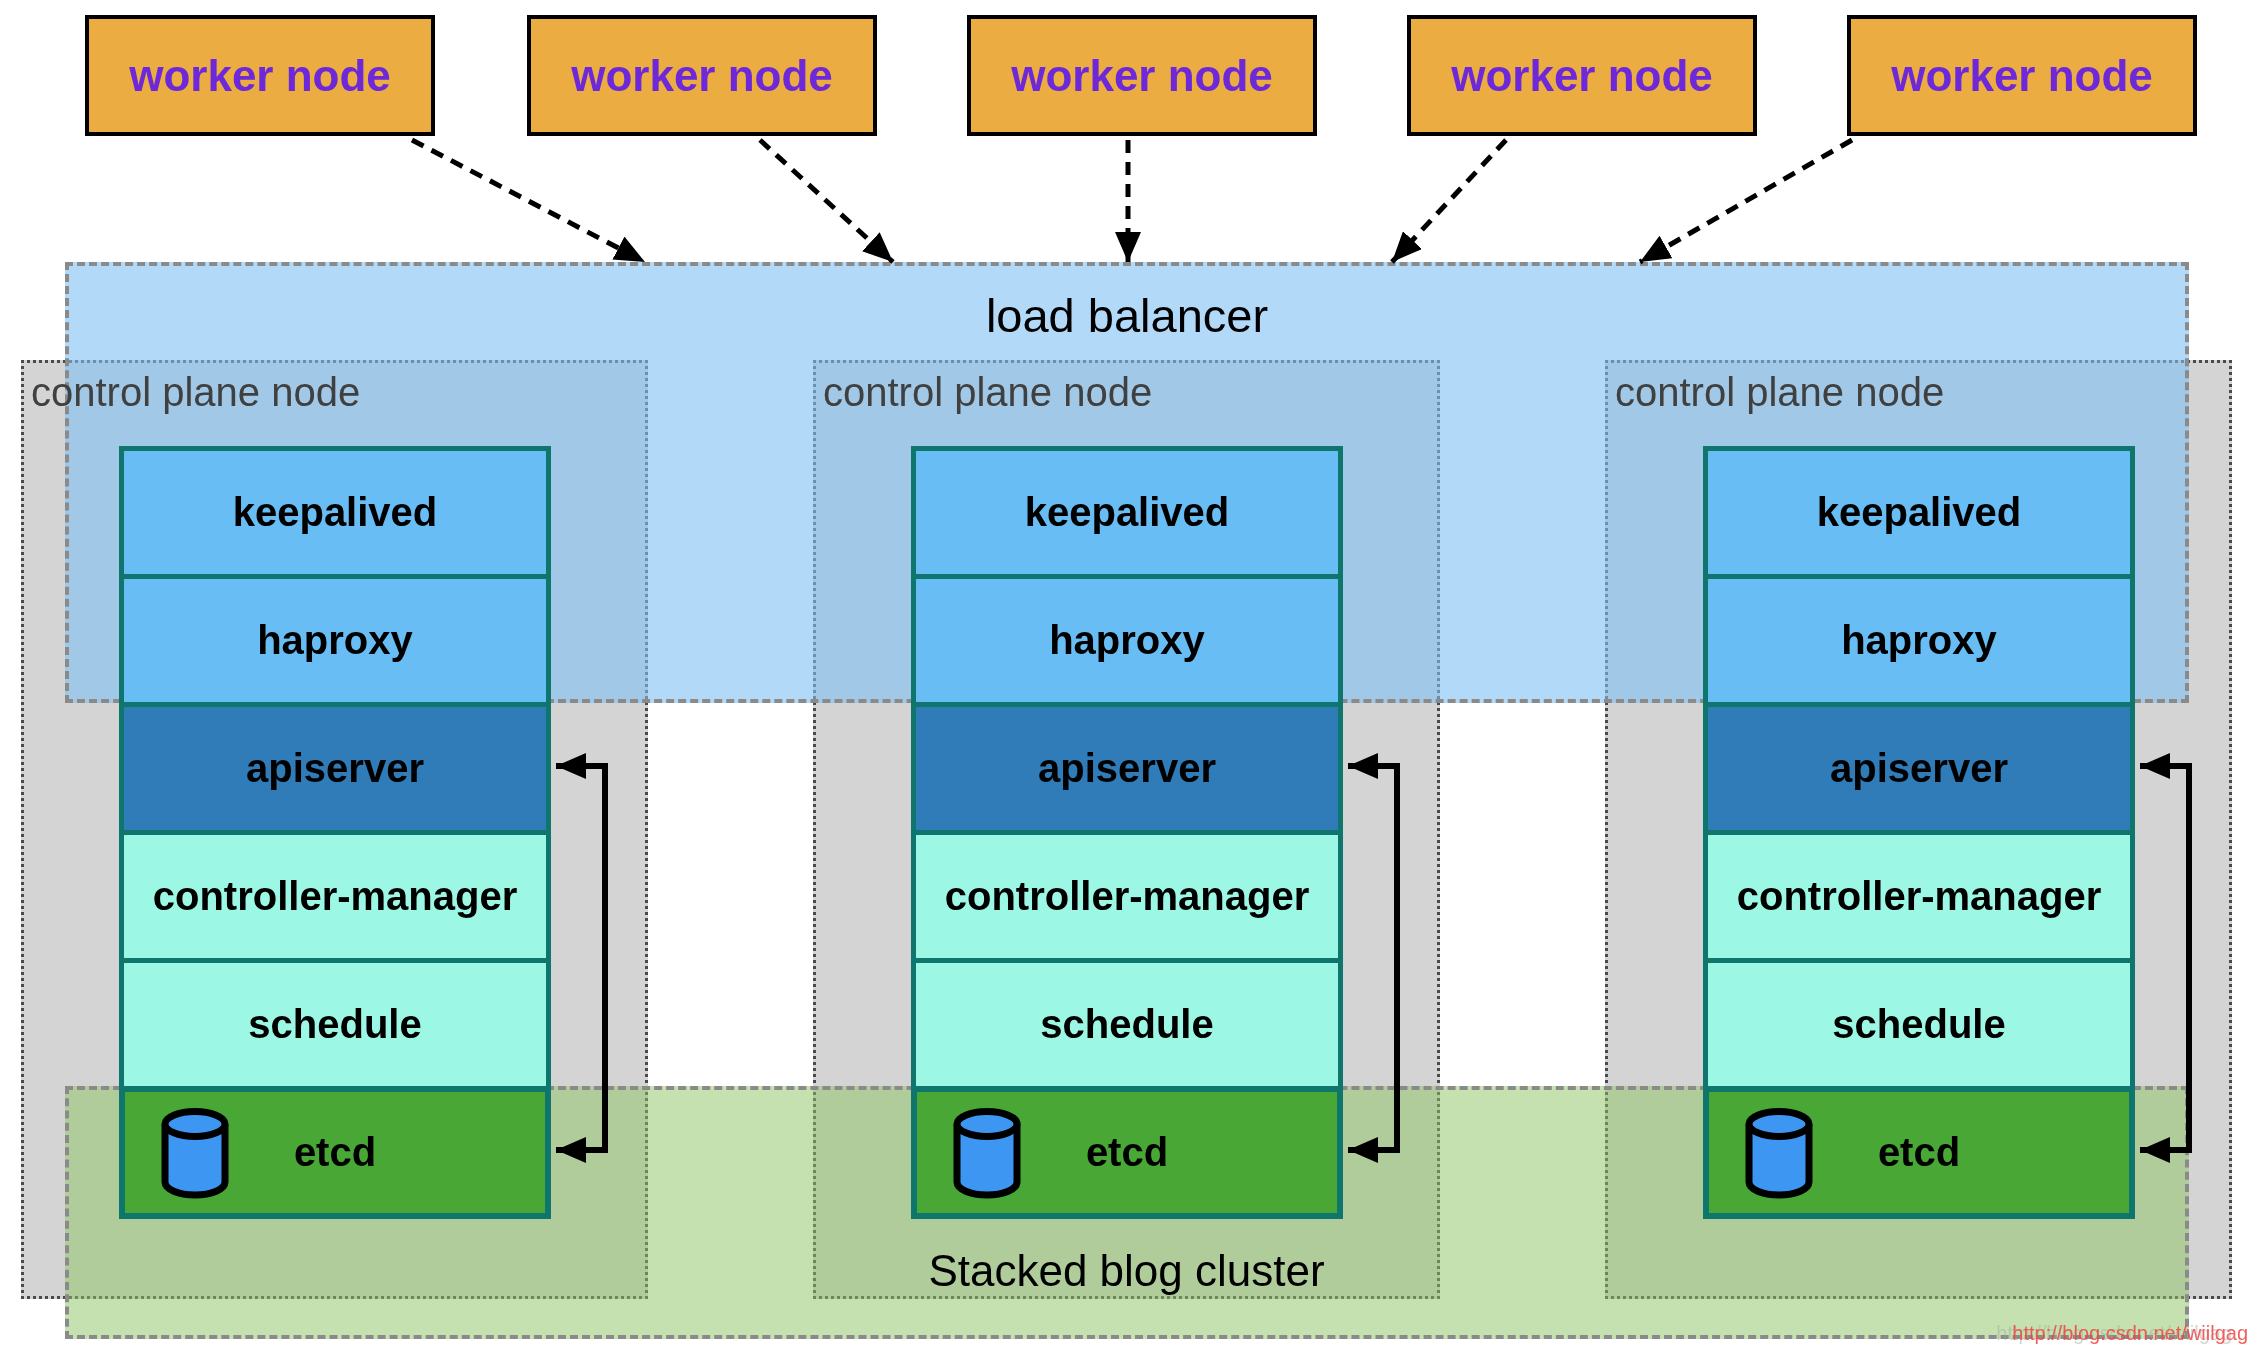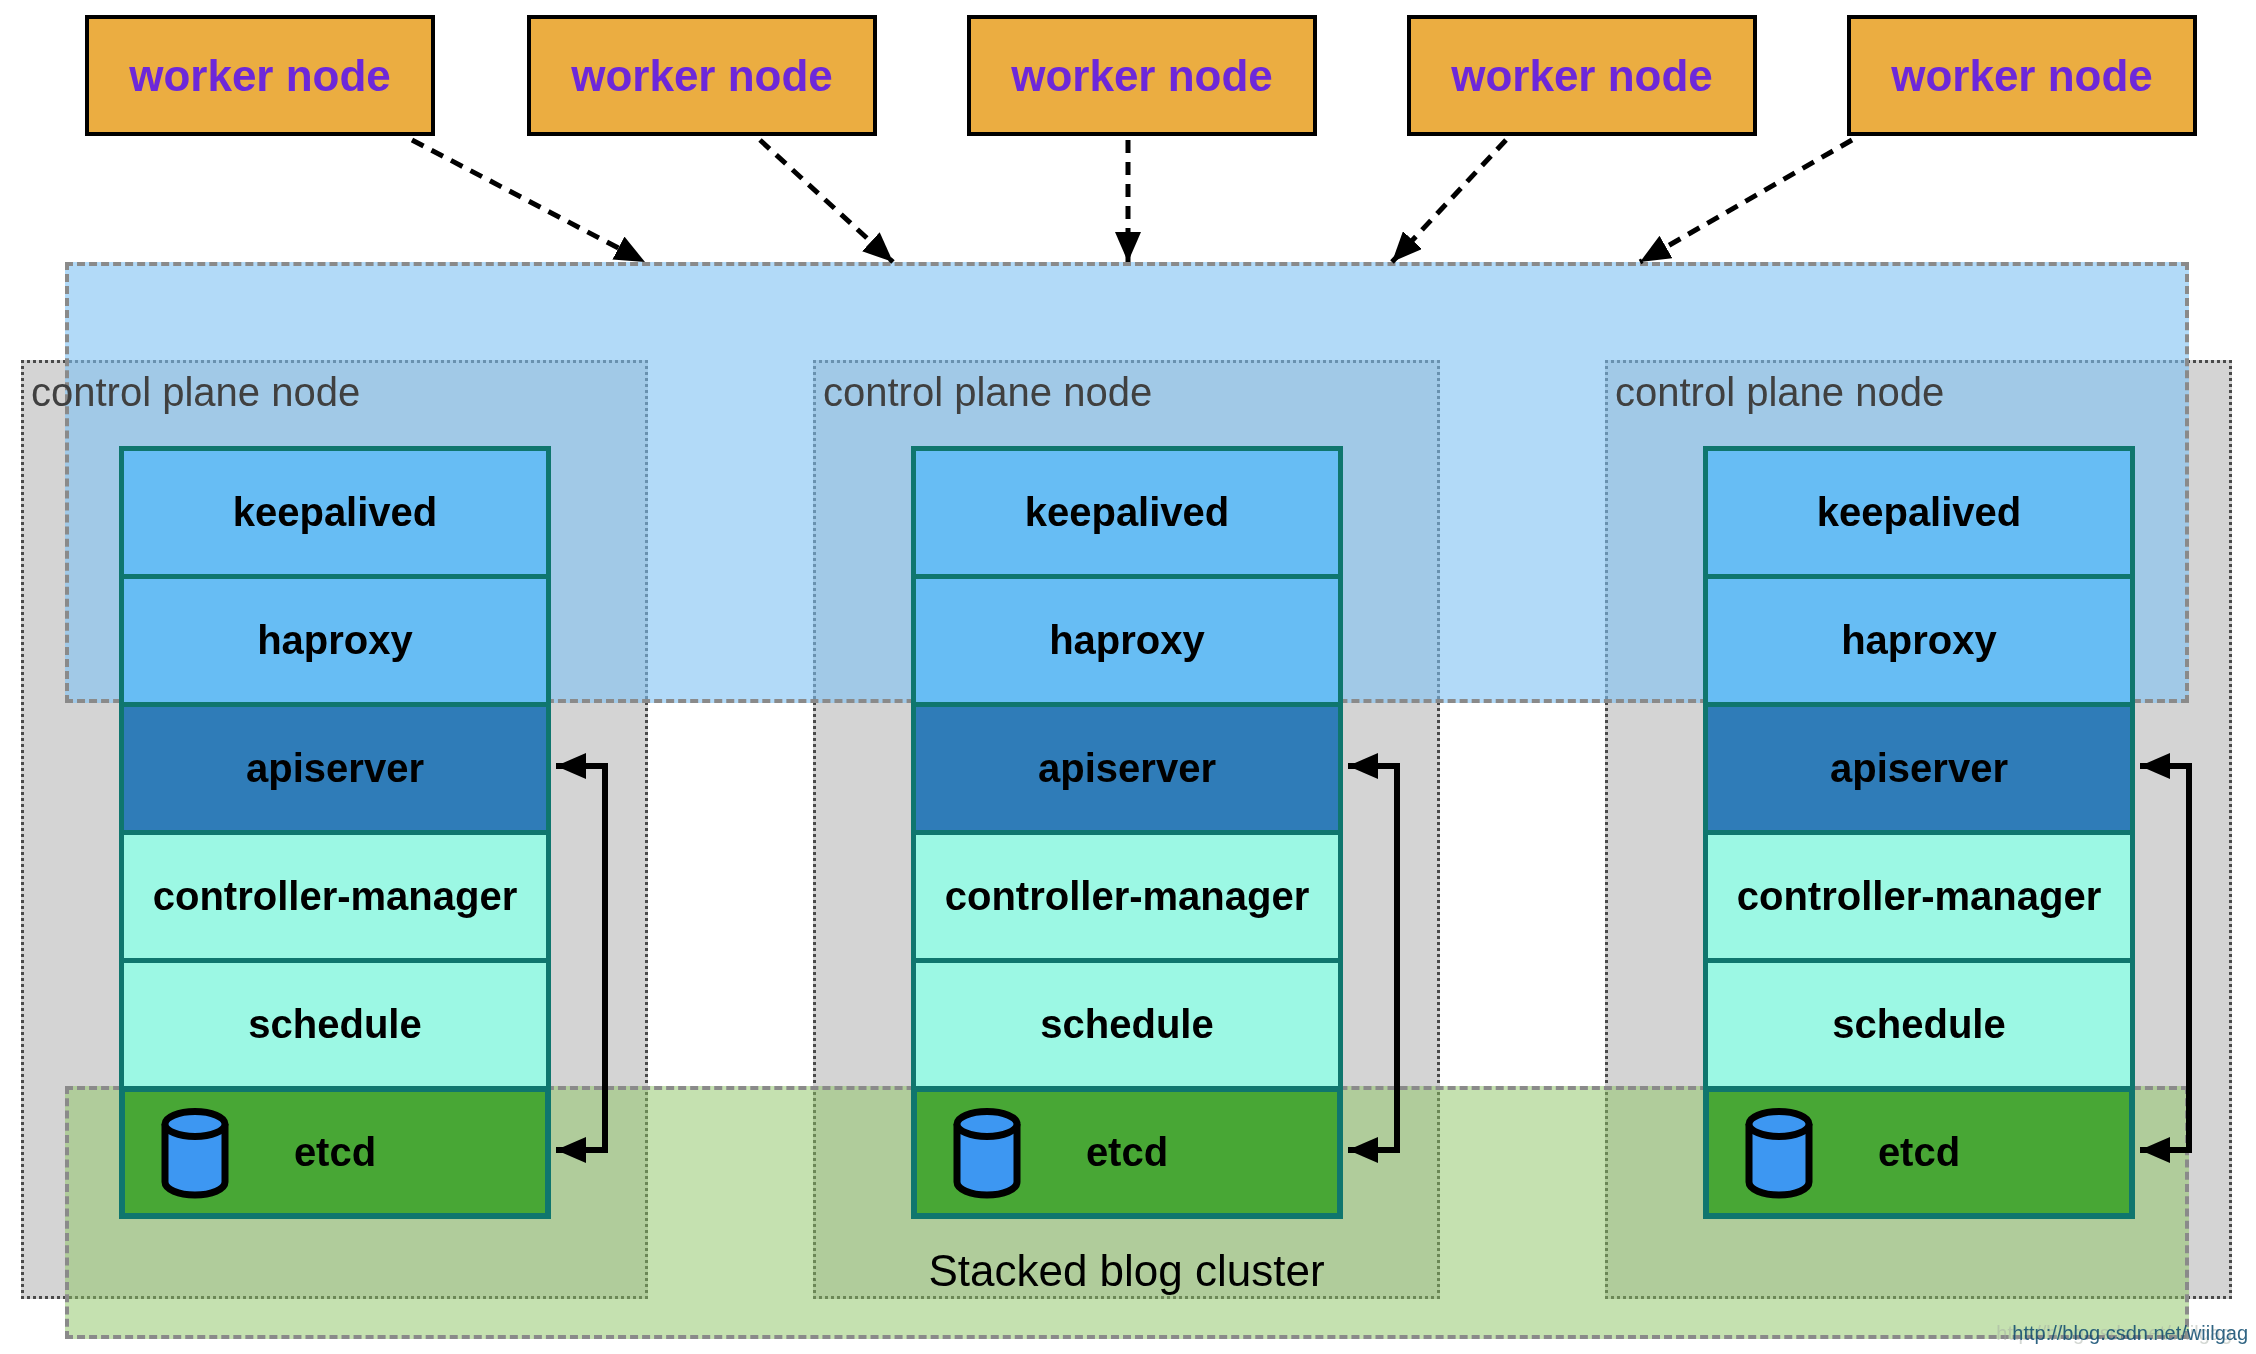--- a/index.html
+++ b/index.html
@@ -59,38 +59,39 @@
   .comp:first-child{margin-top:0;}
   .c-blue{background:#67BDF4;}
   .c-dblue{background:#2F7CB8;}
   .c-aqua{background:#9CF8E4;}
   .c-green{background:#48A735;border-width:6px;}
   .cylinder{position:absolute;left:34px;top:16px;width:72px;height:92px;}
   
   .arrows{position:absolute;left:0;top:0;z-index:6;pointer-events:none;}
   
   .watermark{
-    position:absolute;right:8px;top:1322px;font-size:20px;color:#0c4a6e;
+    position:absolute;right:8px;top:1322px;font-size:20px;color:#ef4444;
     z-index:7;opacity:.85;text-shadow:-16px 0 0 rgba(160,170,160,.55);
     white-space:nowrap;
   }
 </style>
 </head>
 <body>
 
 <div class="canvas">
 
   <div class="cp-region cp-left"></div>
   <div class="cp-region cp-mid"></div>
   <div class="cp-region cp-right"></div>
 
   <div class="lb-region"></div>
 
   <div class="green-region"></div>
 
+  <div class="lb-label">load balancer</div>
   <div class="cp-label cp-label-left">control plane node</div>
   <div class="cp-label cp-label-mid">control plane node</div>
   <div class="cp-label cp-label-right">control plane node</div>
   <div class="green-label">Stacked blog cluster</div>
 
   <div class="worker w1">worker node</div>
   <div class="worker w2">worker node</div>
   <div class="worker w3">worker node</div>
   <div class="worker w4">worker node</div>
   <div class="worker w5">worker node</div>

